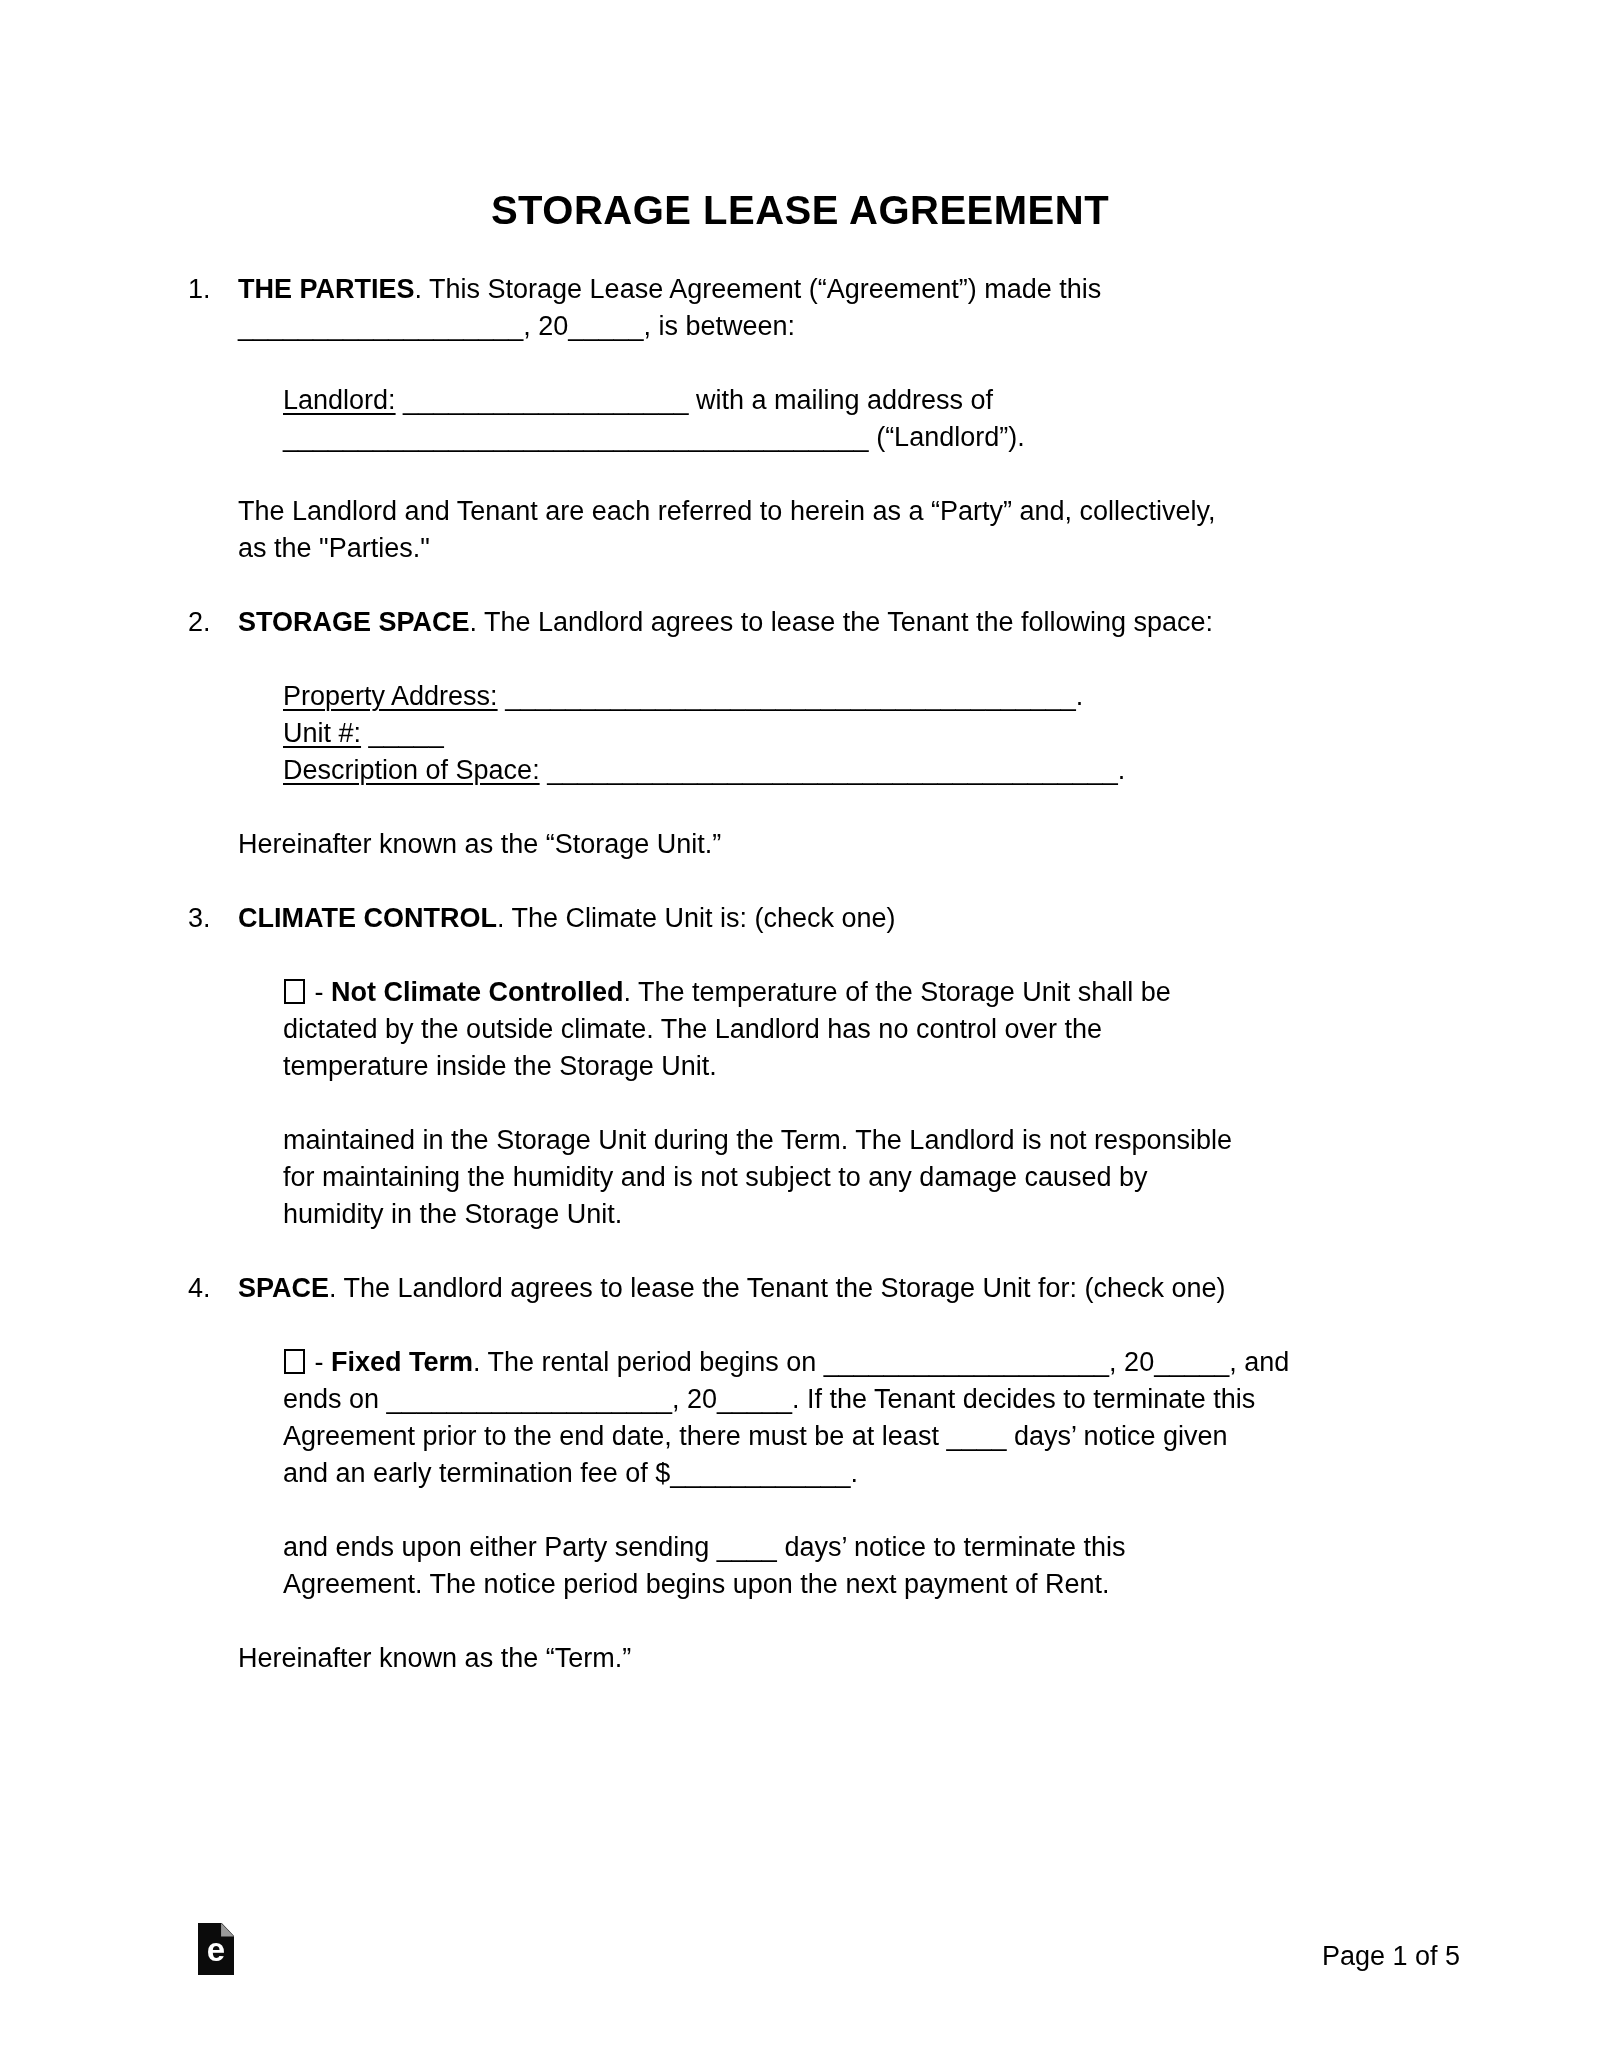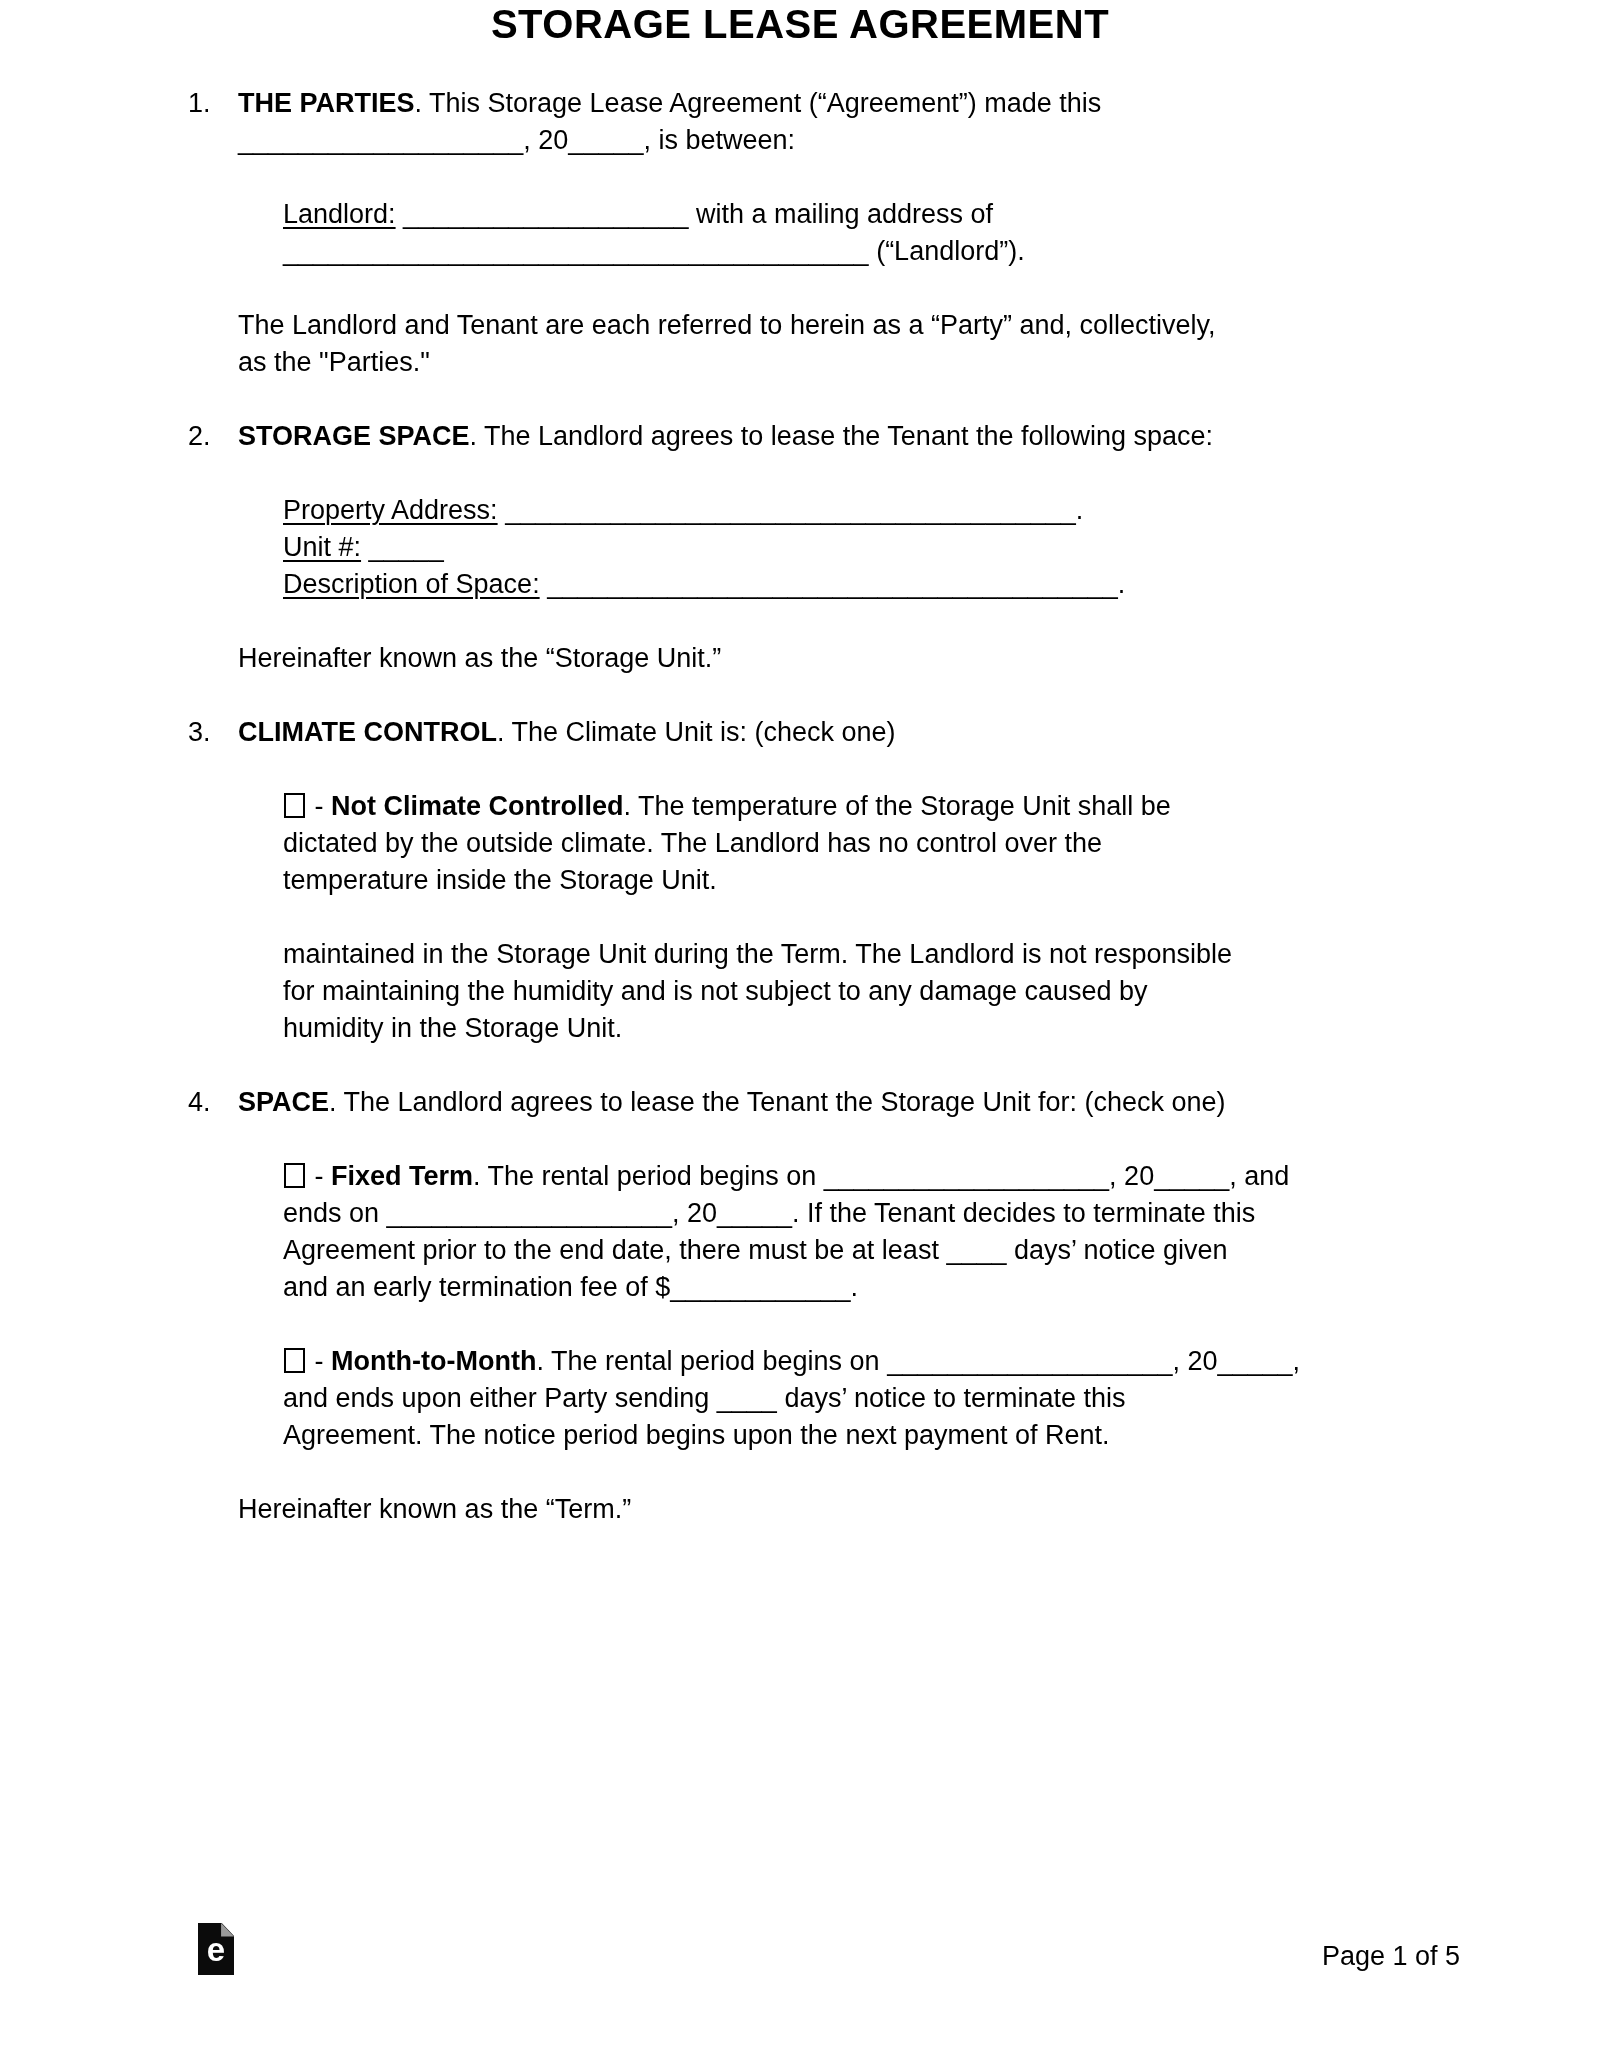--- a/index.html
+++ b/index.html
@@ -3,20 +3,21 @@
 <meta charset="utf-8">
 <style>
   html,body{margin:0;padding:0;background:#ffffff;}
   .page{
     position:relative;
     width:1600px;height:2070px;
     background:#ffffff;color:#000000;
     font-family:"Liberation Sans",sans-serif;
     font-size:27px;line-height:37px;
     box-sizing:border-box;
+    padding-top:186px;
     overflow:hidden;
   }
   .title{
     margin:0 0 37px 0;
     font-size:40px;line-height:48px;font-weight:700;
     text-align:center;letter-spacing:0.5px;
   }
   .block{margin:0 0 37px 0;}
   .block .line{white-space:pre;}
   .numbered{display:flex;margin-left:188px;}
@@ -109,21 +110,20 @@
           <div class="line"><span class="b ">SPACE</span><span class="">. The Landlord agrees to lease the Tenant the Storage Unit for: (check one)</span></div>
         </div>
       </div>
       <div class="block indent1">
         <div class="line"><span class="checkbox"></span><span class=""> - </span><span class="b ">Fixed Term</span><span class="">. The rental period begins on </span><span class="blank">___________________</span><span class="">, 20</span><span class="blank">_____</span><span class="">, and</span></div>
         <div class="line"><span class="">ends on </span><span class="blank">___________________</span><span class="">, 20</span><span class="blank">_____</span><span class="">. If the Tenant decides to terminate this</span></div>
         <div class="line"><span class="">Agreement prior to the end date, there must be at least </span><span class="blank">____</span><span class=""> days’ notice given</span></div>
         <div class="line"><span class="">and an early termination fee of $</span><span class="blank">____________</span><span class="">.</span></div>
       </div>
       <div class="block indent1">
-        <div class="line"><span class="checkbox"></span><span class=""> - </span><span class="b ">Month-to-Month</span><span class="">. The rental period begins on </span><span class="blank">___________________</span><span class="">, 20</span><span class="blank">_____</span><span class="">,</span></div>
         <div class="line"><span class="">and ends upon either Party sending </span><span class="blank">____</span><span class=""> days’ notice to terminate this</span></div>
         <div class="line"><span class="">Agreement. The notice period begins upon the next payment of Rent.</span></div>
       </div>
       <div class="block indent0">
         <div class="line"><span class="">Hereinafter known as the “Term.”</span></div>
       </div>
     </div>
   <div class="footer-logo">
     <span class="sheet"></span>
     <span class="fold"></span>

